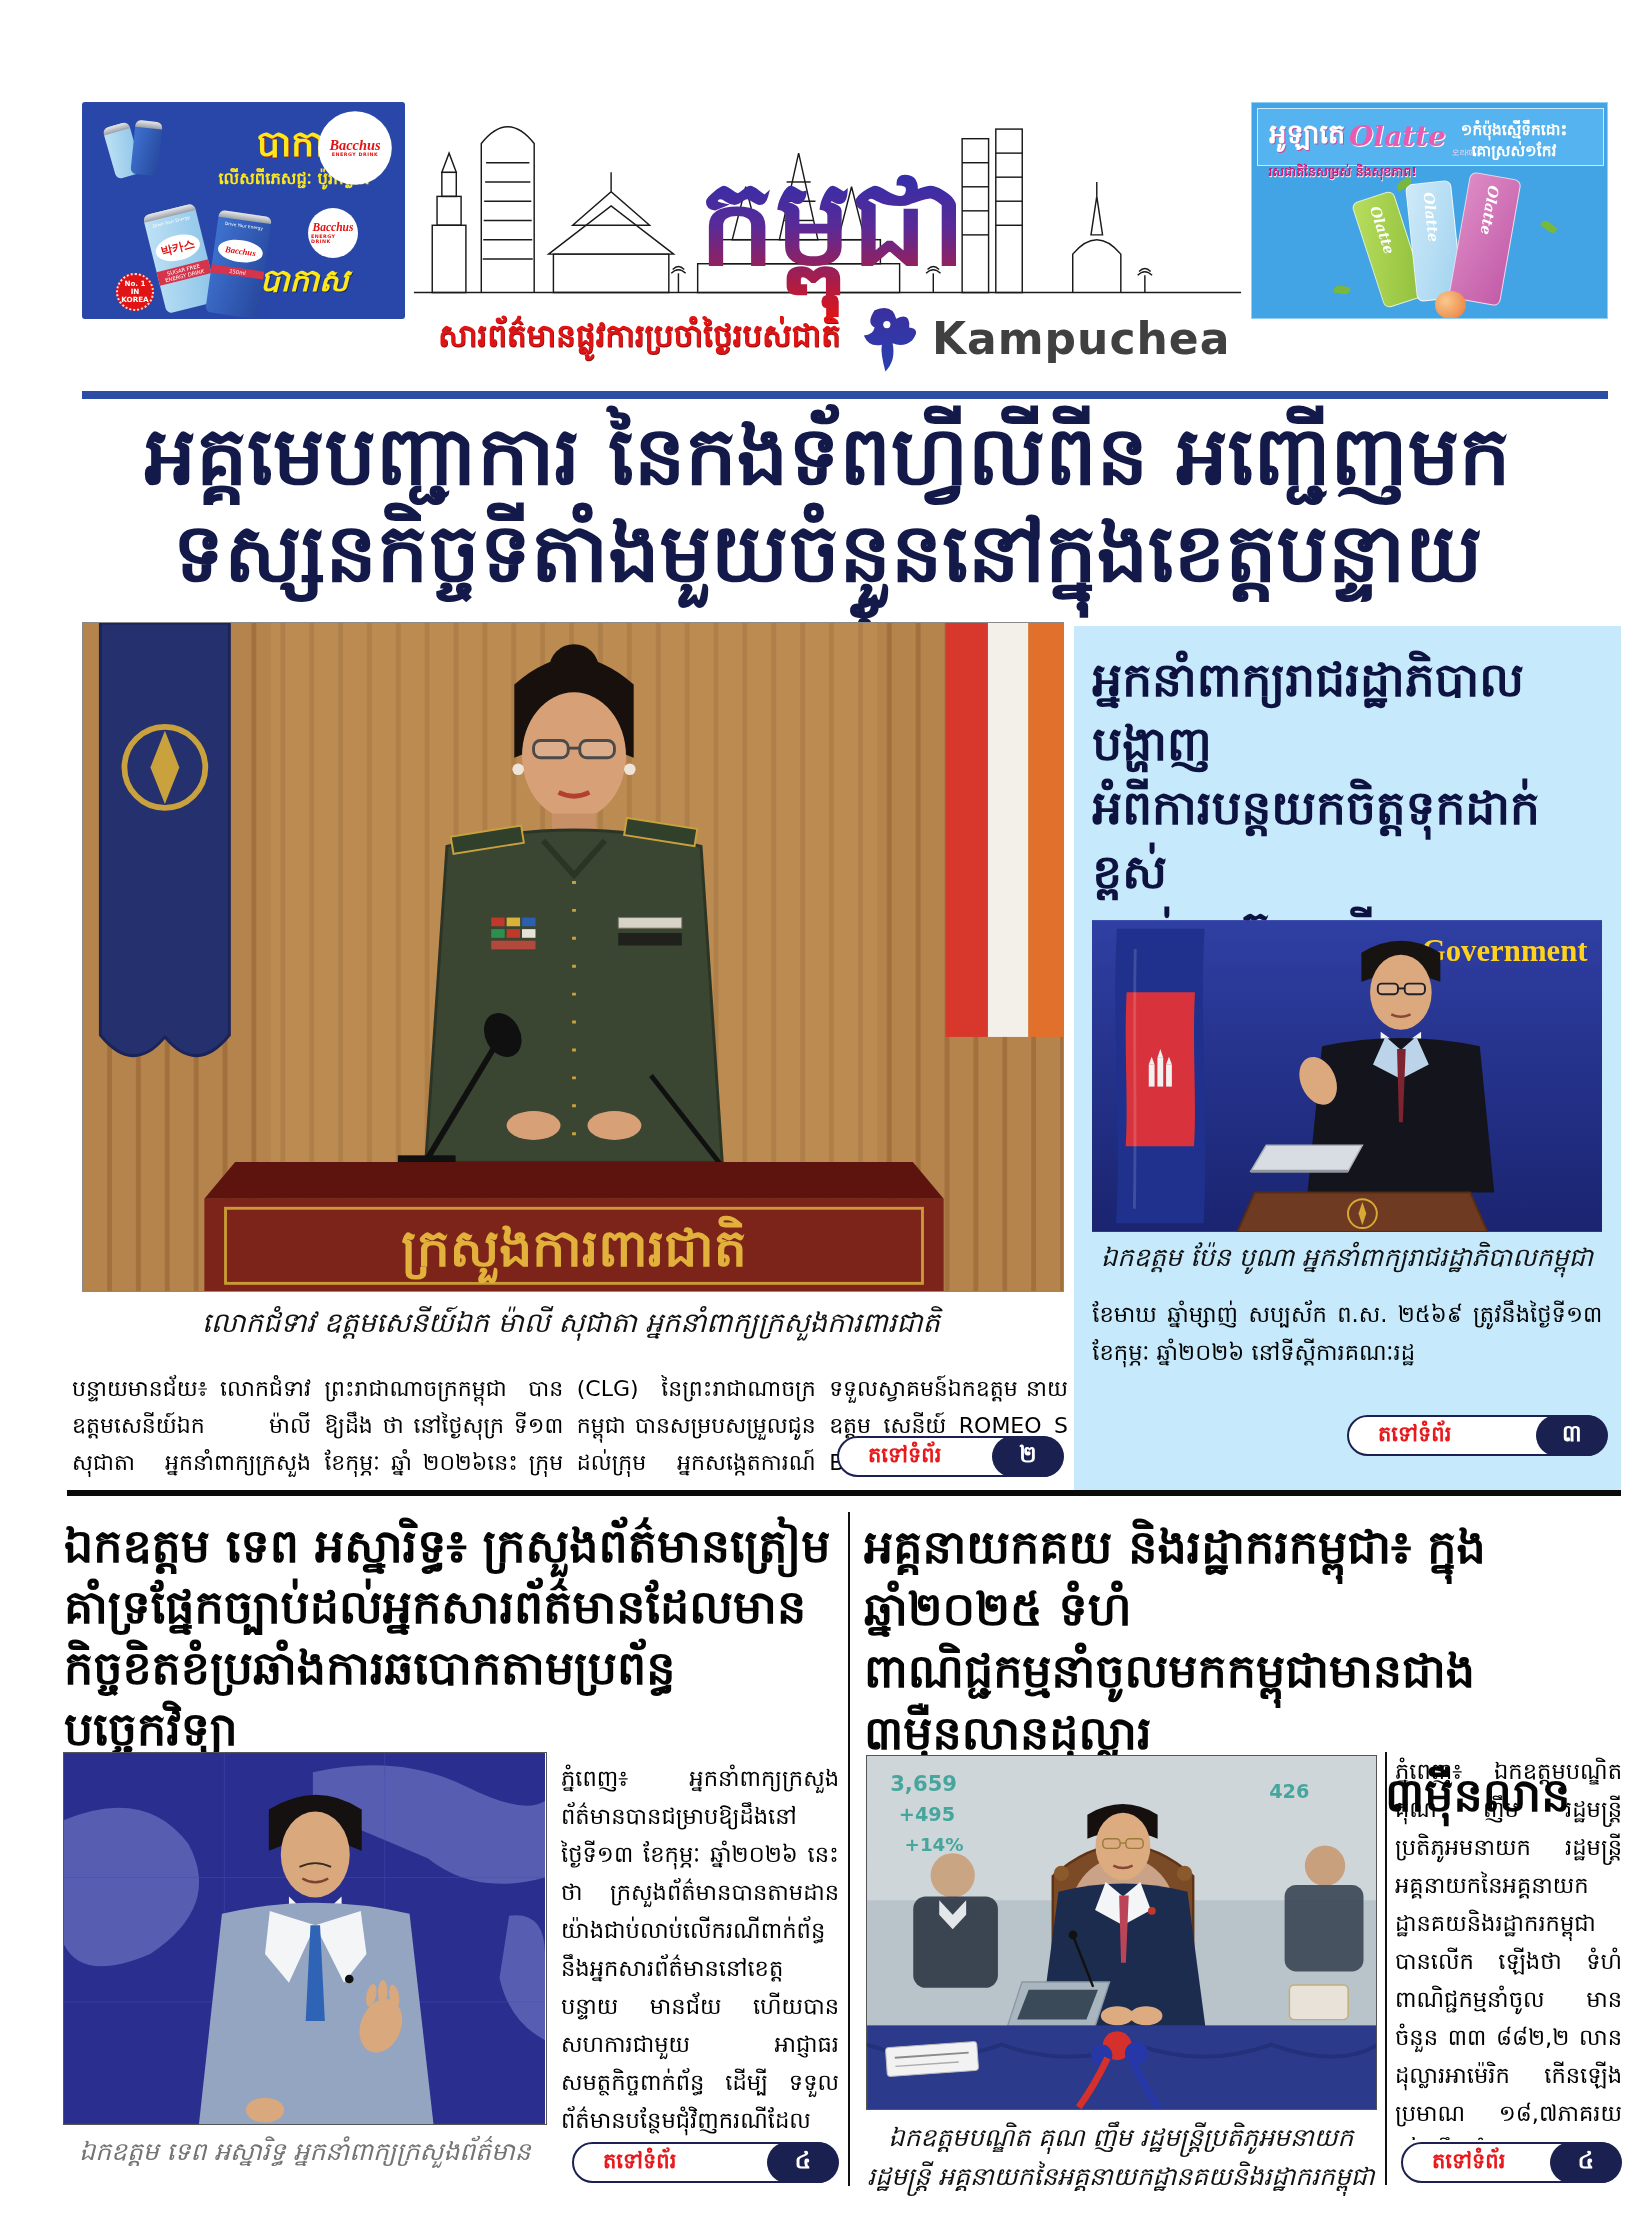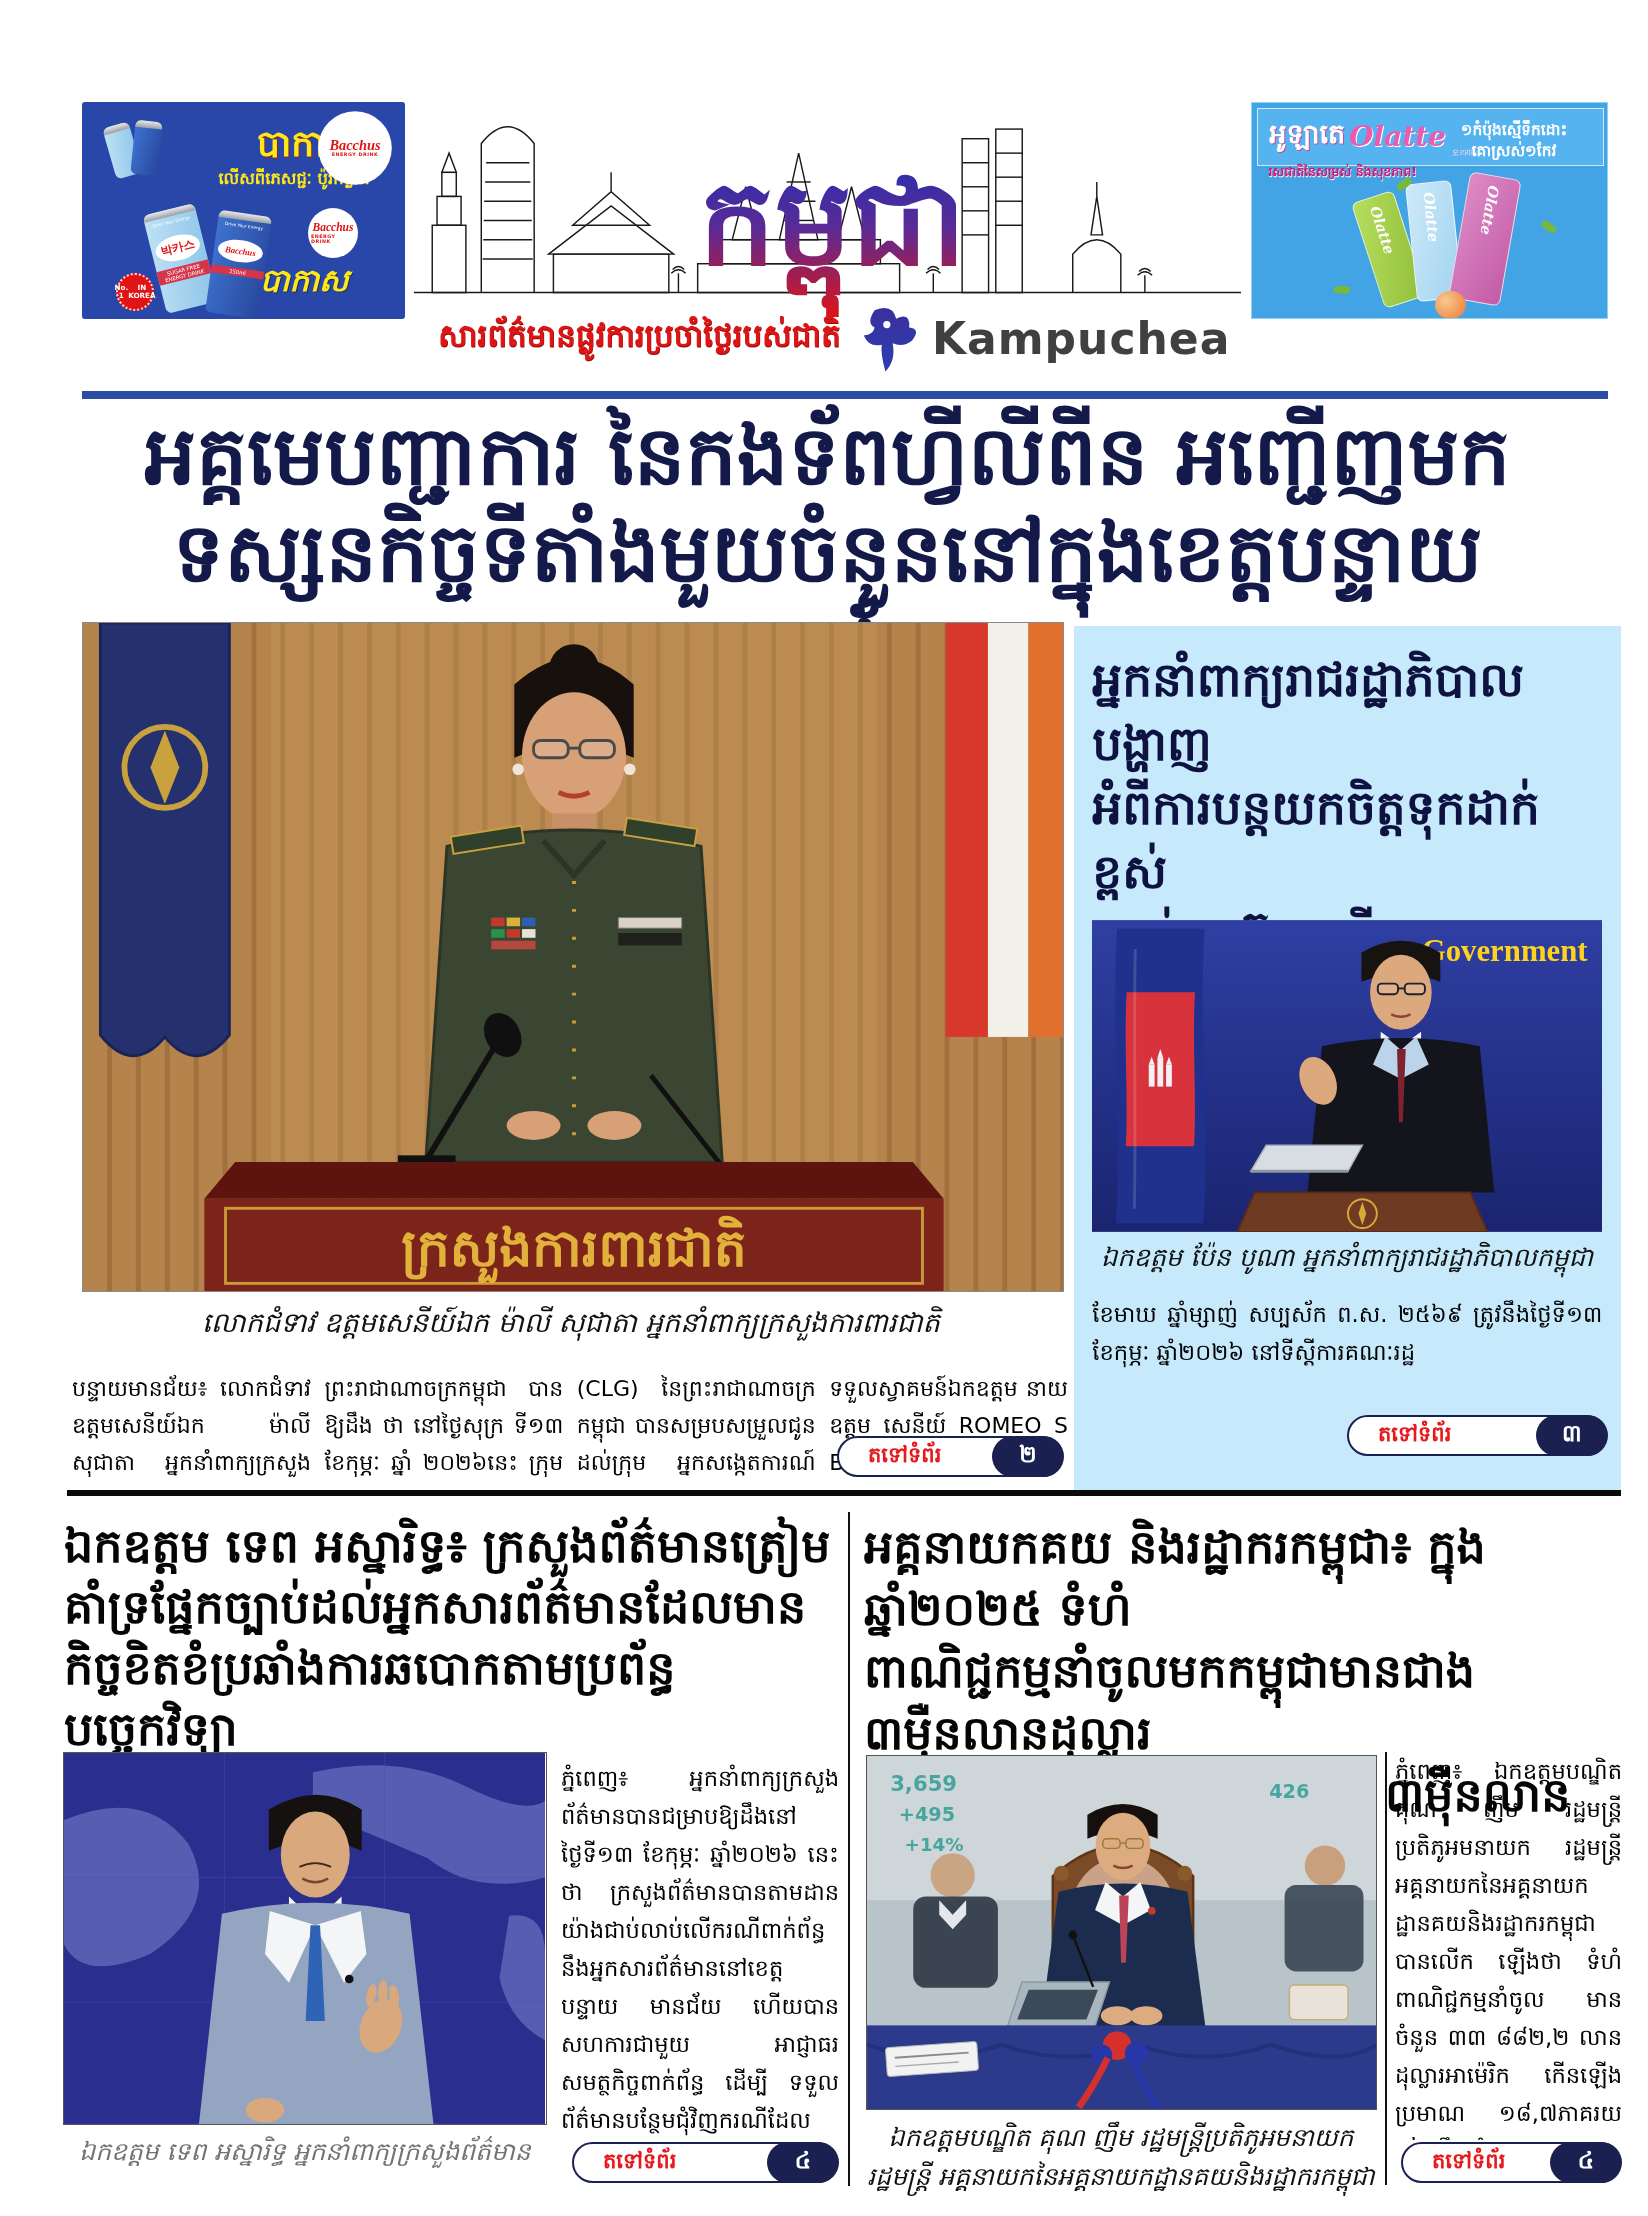--- a/index.html
+++ b/index.html
@@ -29,21 +29,21 @@
   .can-big-l { left:72px; top:106px; width:53px; height:101px; background:linear-gradient(100deg,#bfe2f5,#8cc3e8); transform:rotate(-14deg); }
   .can-big-r { left:130px; top:111px; width:53px; height:103px; background:linear-gradient(100deg,#3f74d2,#27479c); transform:rotate(8deg); }
   .can-sm-a  { left:26.5px; top:21.7px; width:27px; height:53px; background:linear-gradient(100deg,#bfe2f5,#8cc3e8); transform:rotate(-16deg); }
   .can-sm-b  { left:51px; top:19px; width:27px; height:54px; background:linear-gradient(100deg,#3f74d2,#27479c); transform:rotate(6deg); }
   .can-oval { margin:12.5px auto 0; width:84%; background:#fff; border-radius:50%; text-align:center; color:#e01414; font-weight:bold; }
   .can-oval.kr { font-size:11.5px; padding:4.8px 0; }
   .can-oval.en { font-size:8.7px; font-style:italic; padding:5.8px 0; font-family:"Liberation Serif",serif; }
   .can-band { margin-top:6.7px; background:#d5344a; color:#fff; font-size:5.3px; text-align:center; padding:1px 0; }
   .can-note { color:#fff; font-size:4.3px; text-align:center; margin-top:2.9px; }
   .no1 { left:34px; top:171px; width:38px; height:38px; border-radius:50%; background:#e01414; border:2.9px dotted #ffd9d9;
-         color:#fff; font-weight:bold; font-size:7.2px; display:flex; flex-direction:row; align-items:center; justify-content:center; text-align:center; line-height:1.1; }
+         color:#fff; font-weight:bold; font-size:7.2px; display:flex; flex-direction:column; align-items:center; justify-content:center; text-align:center; line-height:1.1; }
 
   .ola-strip { left:4.8px; top:4.8px; width:347px; height:58px; background:#55b4ef; border:1px solid #cdeafc; display:flex; align-items:center; }
   .ola-name { color:#fff; font-weight:bold; font-size:27px; margin-left:11.5px; text-shadow:1px 1px 0 #c9489e; }
   .ola-logo { color:#e85bb0; font-weight:bold; font-style:italic; font-size:28px; font-family:"DejaVu Serif",serif; text-shadow:1px 1px 0 #ffffff; margin-left:3.8px; }
   .ola-sub { color:#ffd9f0; font-size:7.7px; margin-left:6px; align-self:flex-end; margin-bottom:6.7px; }
   .ola-tag { left:16.4px; top:61px; width:202px; color:#d6156e; font-weight:bold; font-size:12.5px; text-shadow:0.5px 0.5px 0 #fff; }
   .ola-claim { left:202px; top:17.3px; width:120px; color:#ffffff; font-weight:bold; font-size:15.4px; line-height:21px; text-align:center; }
   .ola-can { border-radius:6.7px; border:1px solid rgba(255,255,255,.7); }
   .ola-can .v { writing-mode:vertical-rl; color:#fff; font-weight:bold; font-style:italic; font-family:"DejaVu Serif",serif; font-size:14.4px; margin:8.7px auto 0; display:block; text-align:center; }
   .ola-can-g { left:115px; top:91px; width:44px; height:111px; background:linear-gradient(110deg,#b8dd5e,#8fbf3a); transform:rotate(-18deg); }

